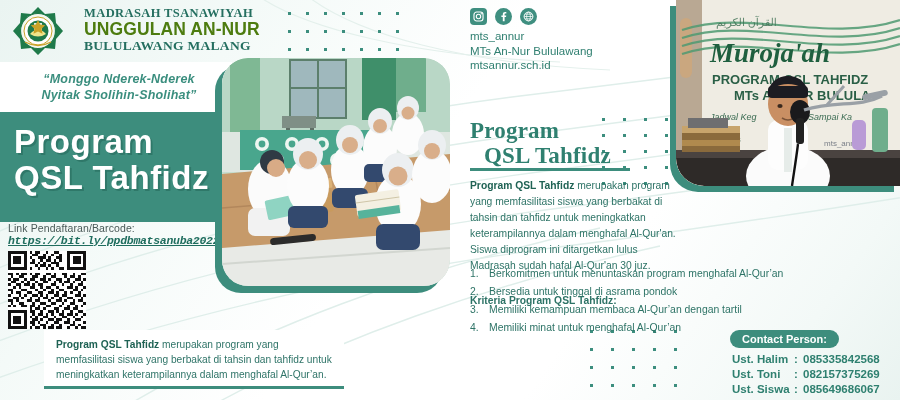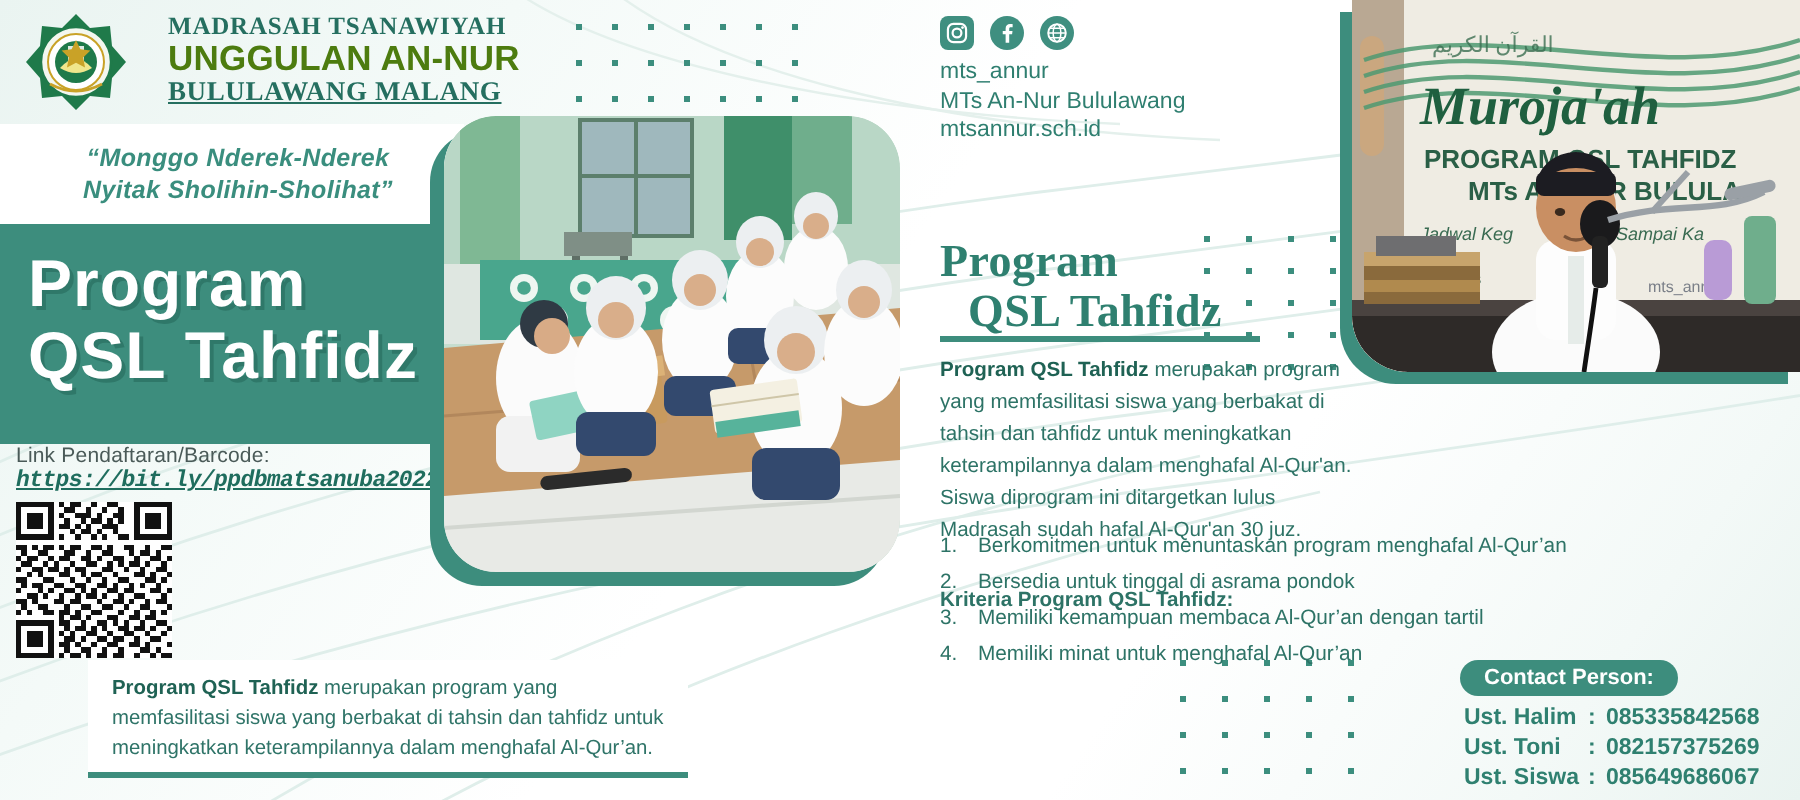--- a/index.html
+++ b/index.html
@@ -18,21 +18,21 @@
   .wm svg{position:absolute;inset:0;}
   .dots-sq{position:absolute;pointer-events:none;}
   .dots-sq i{position:absolute;width:3px;height:3px;background:#3c8e7e;display:block;}
 
   
   .header{position:absolute;left:0;top:0;width:470px;height:62px;}
   .logo{position:absolute;left:12px;top:6px;width:52px;height:50px;}
   .school-name{position:absolute;left:84px;top:7px;color:#1d6b5c;line-height:1.07;}
   .sn1{font-size:12.5px;font-weight:bold;letter-spacing:.4px;font-family:"Liberation Serif",serif;color:#256f60;}
   .sn2{font-size:17.5px;font-weight:bold;letter-spacing:.1px;color:#4d7c0f;}
-  .sn3{font-size:13.5px;font-weight:bold;letter-spacing:.3px;font-family:"Liberation Serif",serif;color:#256f60;text-decoration:underline;}
+  .sn3{font-size:13.5px;font-weight:bold;letter-spacing:.3px;font-family:"Liberation Serif",serif;color:#256f60;}
 
   
   .social{position:absolute;left:470px;top:8px;width:190px;}
   .social-icons{display:flex;gap:8px;margin-bottom:4px;}
   .sic{width:17px;height:17px;border-radius:4px;background:#3f8f80;display:flex;align-items:center;justify-content:center;}
   .sic.round{border-radius:50%;}
   .sic svg{display:block;}
   .social-lines{color:#2f7f70;font-size:11.5px;line-height:1.28;}
 
   

